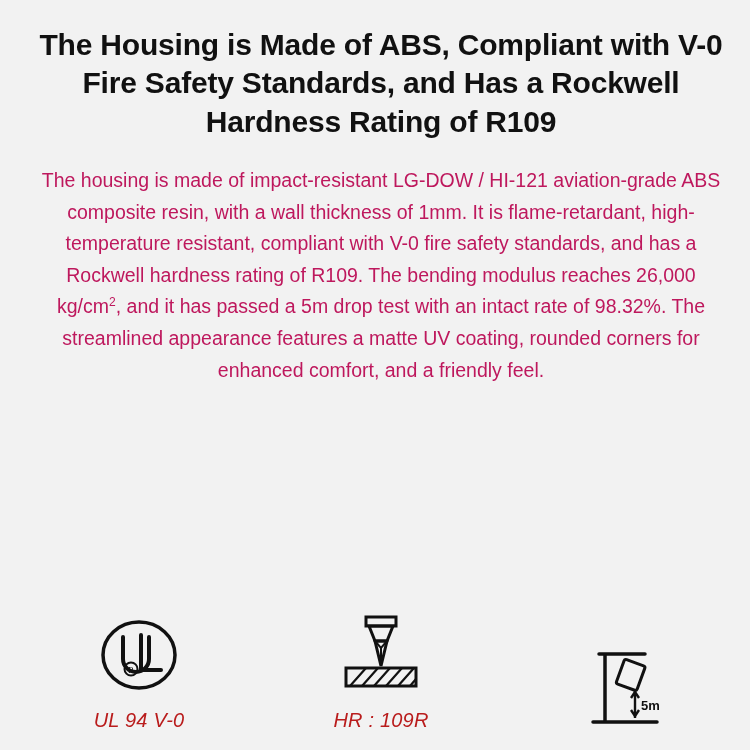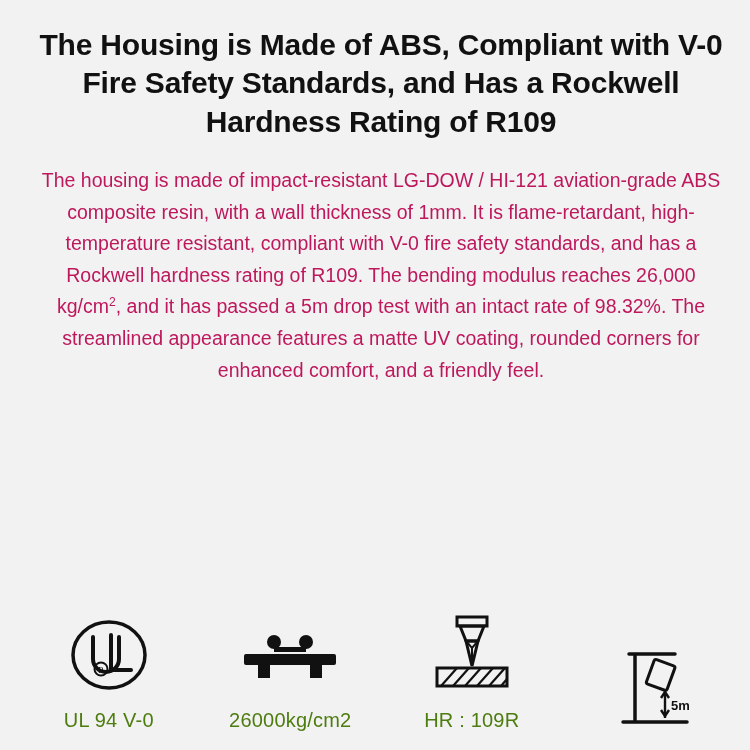--- a/index.html
+++ b/index.html
@@ -59,23 +59,24 @@
   }
   .spec-icon {
     height: 84px;
     display: flex;
     align-items: center;
     justify-content: center;
   }
   .spec-label {
     margin-top: 12px;
     font-size: 20px;
-    color: #4d7c0f;
+    color: #b91c1c;
     letter-spacing: 0.2px;
     white-space: nowrap;
+    font-style: italic;
   }
   .bottom-bar {
     height: 10px;
     display: flex;
   }
   .bottom-bar .seg {
     flex: 1 1 0;
   }
 </style>
 </head>
@@ -95,33 +96,20 @@
           <ellipse cx="42" cy="40" rx="36" ry="33" fill="none" stroke="#111" stroke-width="3.5"></ellipse>
           <path d="M26 22 L26 44 A13 13 0 0 0 52 44 L52 22" fill="none" stroke="#111" stroke-width="4" stroke-linecap="round"></path>
           <path d="M44 20 L44 55 L64 55" fill="none" stroke="#111" stroke-width="4" stroke-linecap="round" stroke-linejoin="round"></path>
           <circle cx="34" cy="54" r="6.5" fill="none" stroke="#111" stroke-width="2"></circle>
           <text x="34" y="58" font-family="'Liberation Serif', serif" font-size="9" text-anchor="middle" fill="#111">R</text>
         </svg>
       </div>
       <div class="spec-label">UL 94 V-0</div>
     </div>
 
-    <div class="spec">
-      <div class="spec-icon">
-        <svg width="116" height="70" viewBox="0 0 116 70" aria-hidden="true">
-          <circle cx="42" cy="22" r="7" fill="#111"></circle>
-          <circle cx="74" cy="22" r="7" fill="#111"></circle>
-          <rect x="42" y="27" width="32" height="5" fill="#111"></rect>
-          <rect x="12" y="34" width="92" height="11" rx="2" fill="#111"></rect>
-          <rect x="26" y="45" width="12" height="13" fill="#111"></rect>
-          <rect x="78" y="45" width="12" height="13" fill="#111"></rect>
-        </svg>
-      </div>
-      <div class="spec-label">26000kg/cm2</div>
-    </div>
 
     <div class="spec">
       <div class="spec-icon">
         <svg width="90" height="84" viewBox="0 0 90 84" aria-hidden="true">
           <rect x="30" y="4" width="30" height="9" fill="none" stroke="#111" stroke-width="3"></rect>
           <path d="M33 13 L57 13 L51 28 L39 28 Z" fill="none" stroke="#111" stroke-width="3"></path>
           <path d="M39 28 L51 28 L45 53 Z" fill="none" stroke="#111" stroke-width="3"></path>
           <path d="M39 28 L45 35 L51 28" fill="none" stroke="#111" stroke-width="2"></path>
           <path d="M45 35 L45 53" fill="none" stroke="#111" stroke-width="2"></path>
           <rect x="10" y="55" width="70" height="18" fill="none" stroke="#111" stroke-width="3"></rect>

